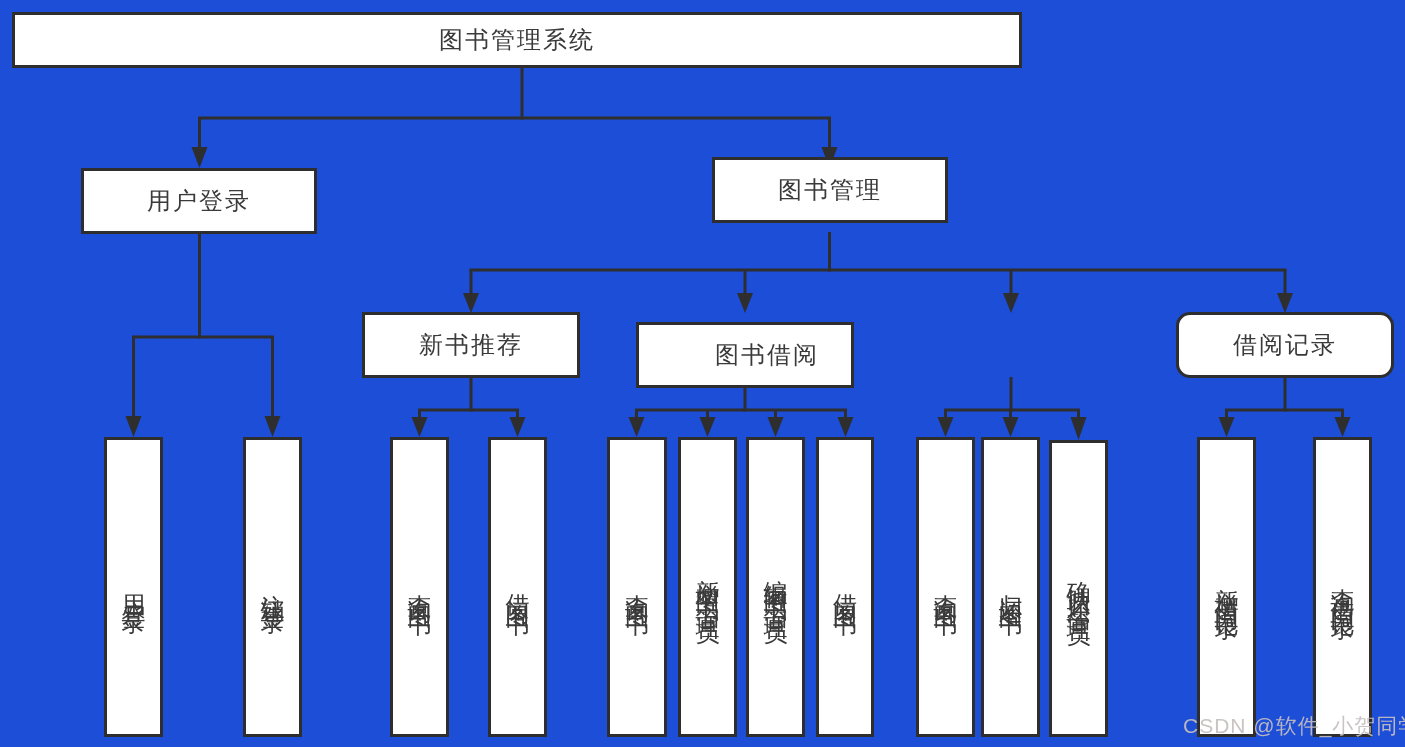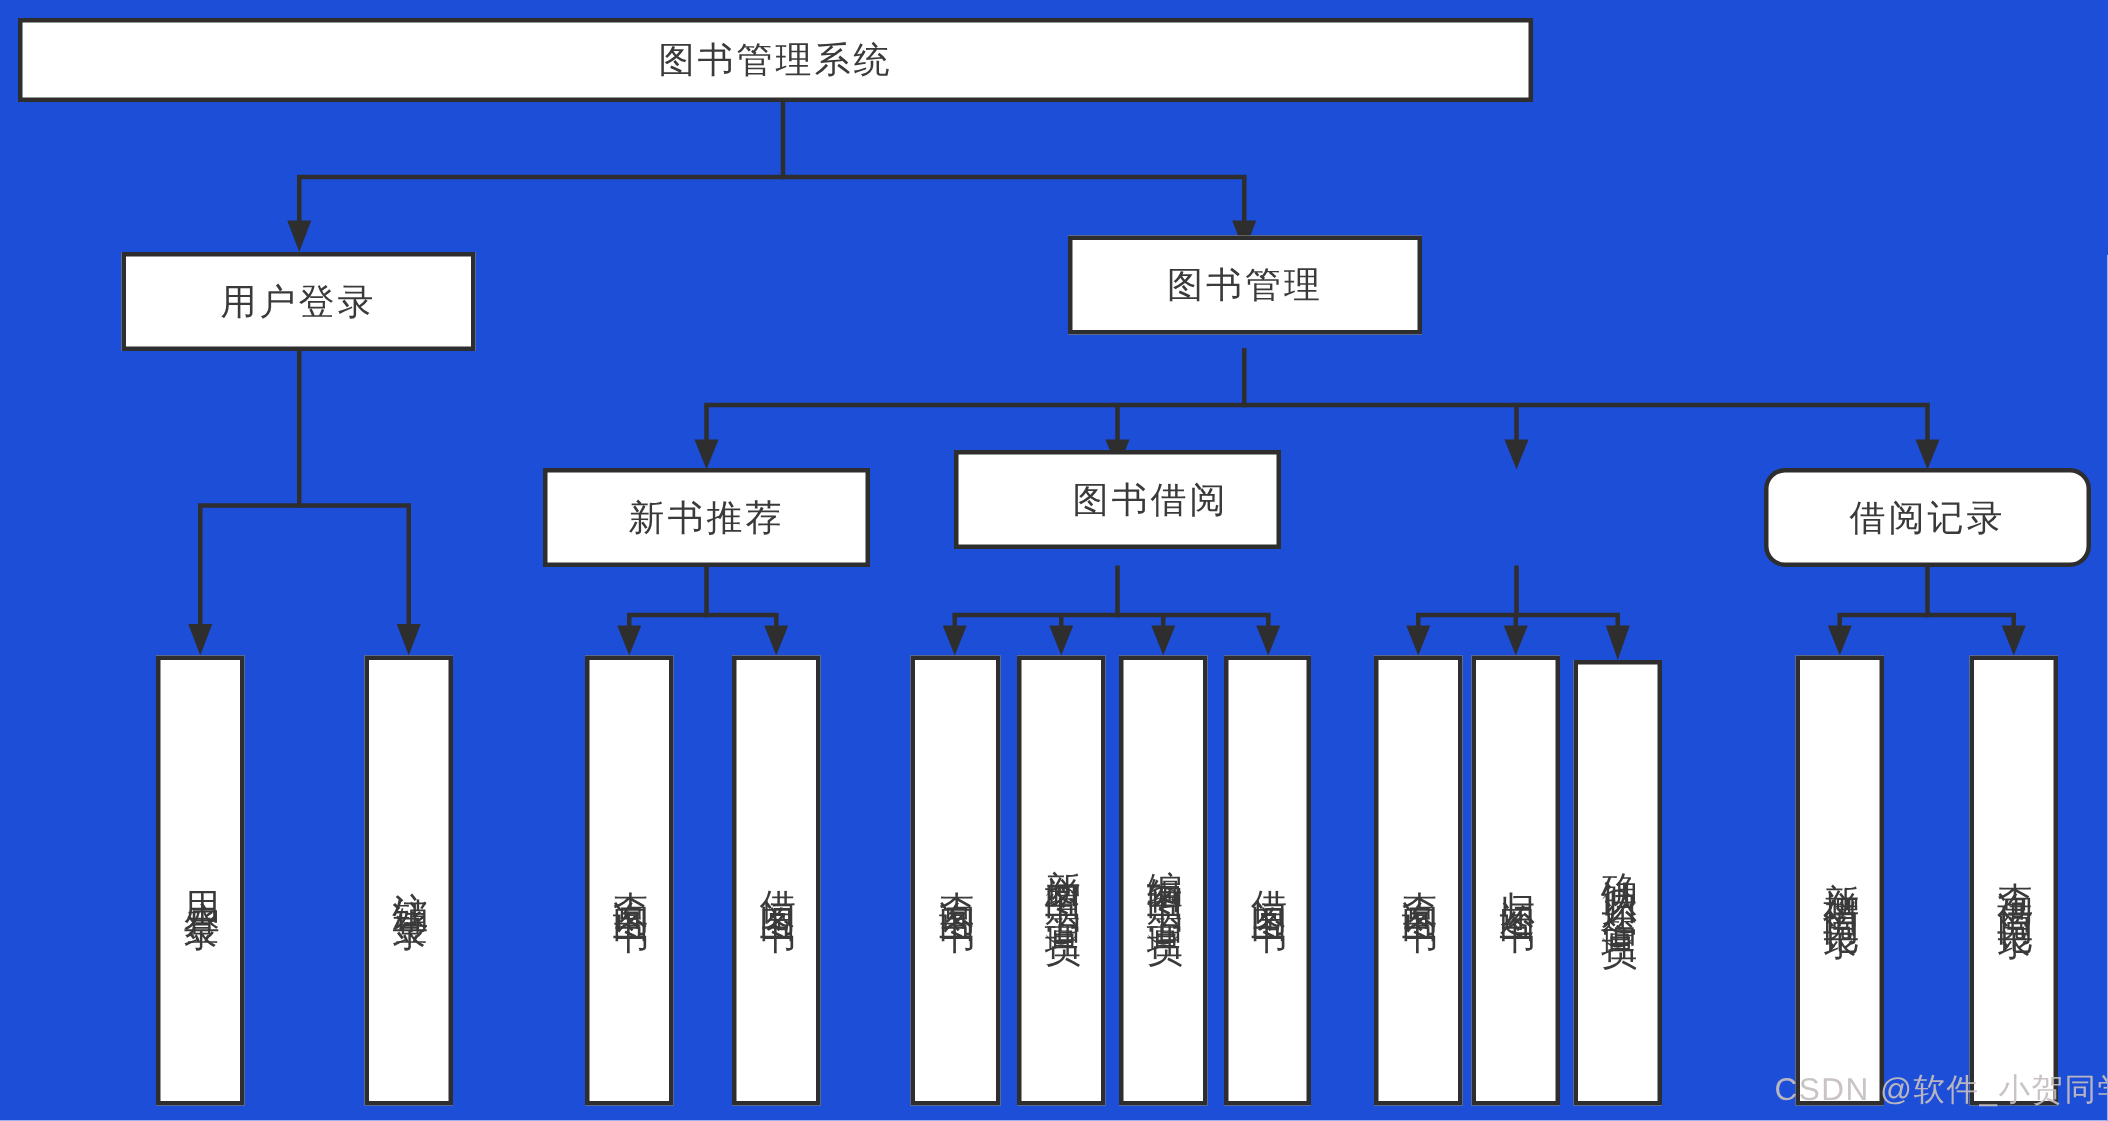--- a/index.html
+++ b/index.html
@@ -135,21 +135,21 @@
       <polygon points="1334.5,417 1350.5,417 1342.5,437"></polygon>
     </g>
   </svg>
 
   <div class="box" style="left:12px; top:12px; width:1010px; height:56px;">图书管理系统</div>
 
   <div class="box" style="left:81px; top:168px; width:236px; height:66px;">用户登录</div>
   <div class="box" style="left:712px; top:157px; width:236px; height:66px;">图书管理</div>
 
   <div class="box" style="left:362px; top:312px; width:218px; height:66px;">新书推荐</div>
-  <div class="box" style="left:636px; top:300px; width:218px; height:66px;padding-left:44px;">图书借阅</div>
+  <div class="box" style="left:636px; top:322px; width:218px; height:66px;padding-left:44px;">图书借阅</div>
   <div class="box" style="left:1176px; top:312px; width:218px; height:66px;border-radius:14px;">借阅记录</div>
 
   <div class="box vbox" style="left:104px; top:437px; width:59px; height:300px;">用户登录</div>
   <div class="box vbox" style="left:243px; top:437px; width:59px; height:300px;">注销登录</div>
 
   <div class="box vbox" style="left:390px; top:437px; width:59px; height:300px;">查询图书</div>
   <div class="box vbox" style="left:488px; top:437px; width:59px; height:300px;">借阅图书</div>
 
   <div class="box vbox" style="left:607px; top:437px; width:60px; height:300px;">查询图书</div>
   <div class="box vbox" style="left:678px; top:437px; width:59px; height:300px;">新增图书（管理员）</div>

